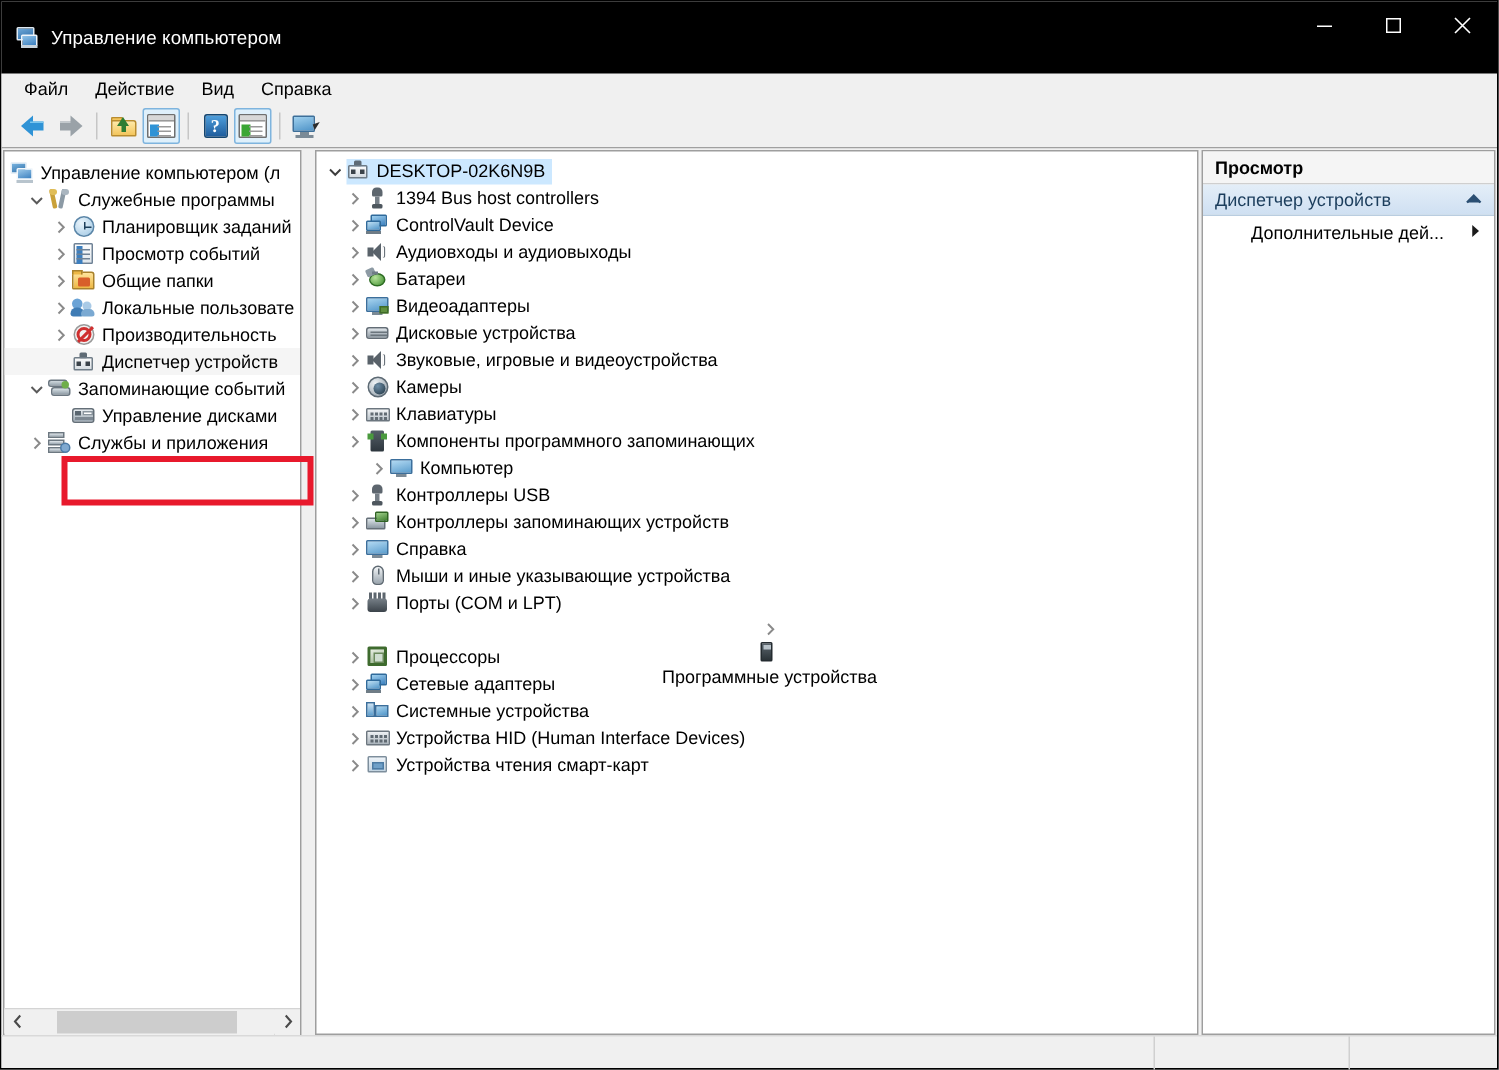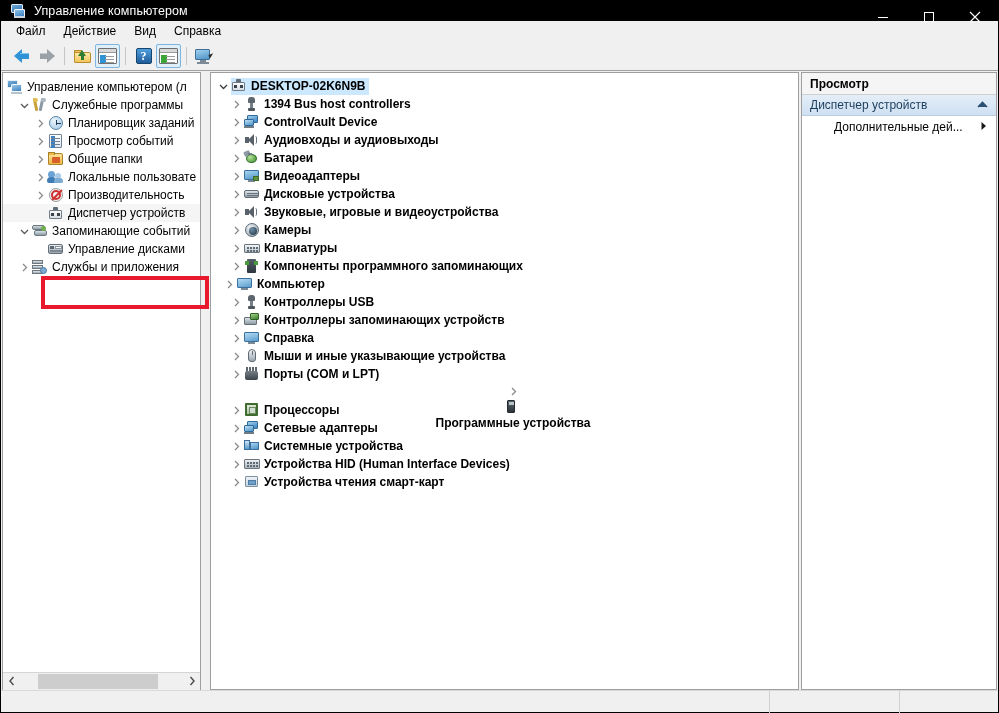--- a/index.html
+++ b/index.html
@@ -12,21 +12,21 @@
   .window {
     position: absolute; left: 0; top: 0;
     width: 999px; height: 713px;
     background: #f0f0f0;
     border: 1px solid #000;
     display: flex; flex-direction: column;
   }
 
   
   .titlebar {
-    height: 20px; background: #000; color: #fff;
+    height: 48px; background: #000; color: #fff;
     display: flex; align-items: center; flex: none;
     position: relative;
   }
   .title-icon { width: 16px; height: 16px; margin-left: 9px; position: relative; flex: none; }
   .ti-mon {
     position: absolute; left: 1px; top: 1px; width: 12px; height: 9px;
     background: linear-gradient(160deg,#6ea8d8,#2d6ca8); border: 1px solid #dfe9f2;
     border-radius: 1px;
   }
   .ti-mon2 {
@@ -170,21 +170,21 @@
   .hs-track { flex: 1; height: 17px; background: #f0f0f0; position: relative; }
   .hs-thumb { position: absolute; left: 18px; top: 1px; width: 120px; height: 15px; background: #cdcdcd; }
 
   
   .list-panel {
     flex: 1; margin: 1px 0 0 9px; background: #fff; border: 1px solid #9e9e9e;
     overflow: hidden; position: relative; padding-top: 4px;
   }
   .list-row {
     height: 18px; display: flex; align-items: center; white-space: nowrap;
-    font-size: 12px; color: #000; font-weight: bold;
+    font-size: 12px; color: #000;
   }
   .sel-root {
     background: #cce8ff; display: inline-flex; align-items: center; height: 17px;
     padding-right: 4px;
   }
 
   
   .actions-panel {
     width: 196px; margin: 1px 1px 0 2px; background: #fff; border: 1px solid #9e9e9e;
     display: flex; flex-direction: column; flex: none;
@@ -846,21 +846,21 @@
         <div class="t-ico">
             <div class="ic-swcomp">
               <div class="bd"></div>
               <div class="gr"></div>
               <div class="gr2"></div>
             </div>
           </div>
         <span class="t-label">Компоненты программного запоминающих</span>
       </div>
 
-      <div class="list-row" style="padding-left:10px;">
+      <div class="list-row" style="padding-left:33px;">
         <div class="chev">
             <svg width="9" height="9" viewBox="0 0 9 9">
               <path d="M3 1 L6.5 4.5 L3 8" stroke="#8a8a8a" stroke-width="1.3" fill="none"></path>
             </svg>
           </div>
         <div class="t-ico">
             <div class="ic-monitor">
               <div class="sc"></div>
               <div class="bs"></div>
             </div>

